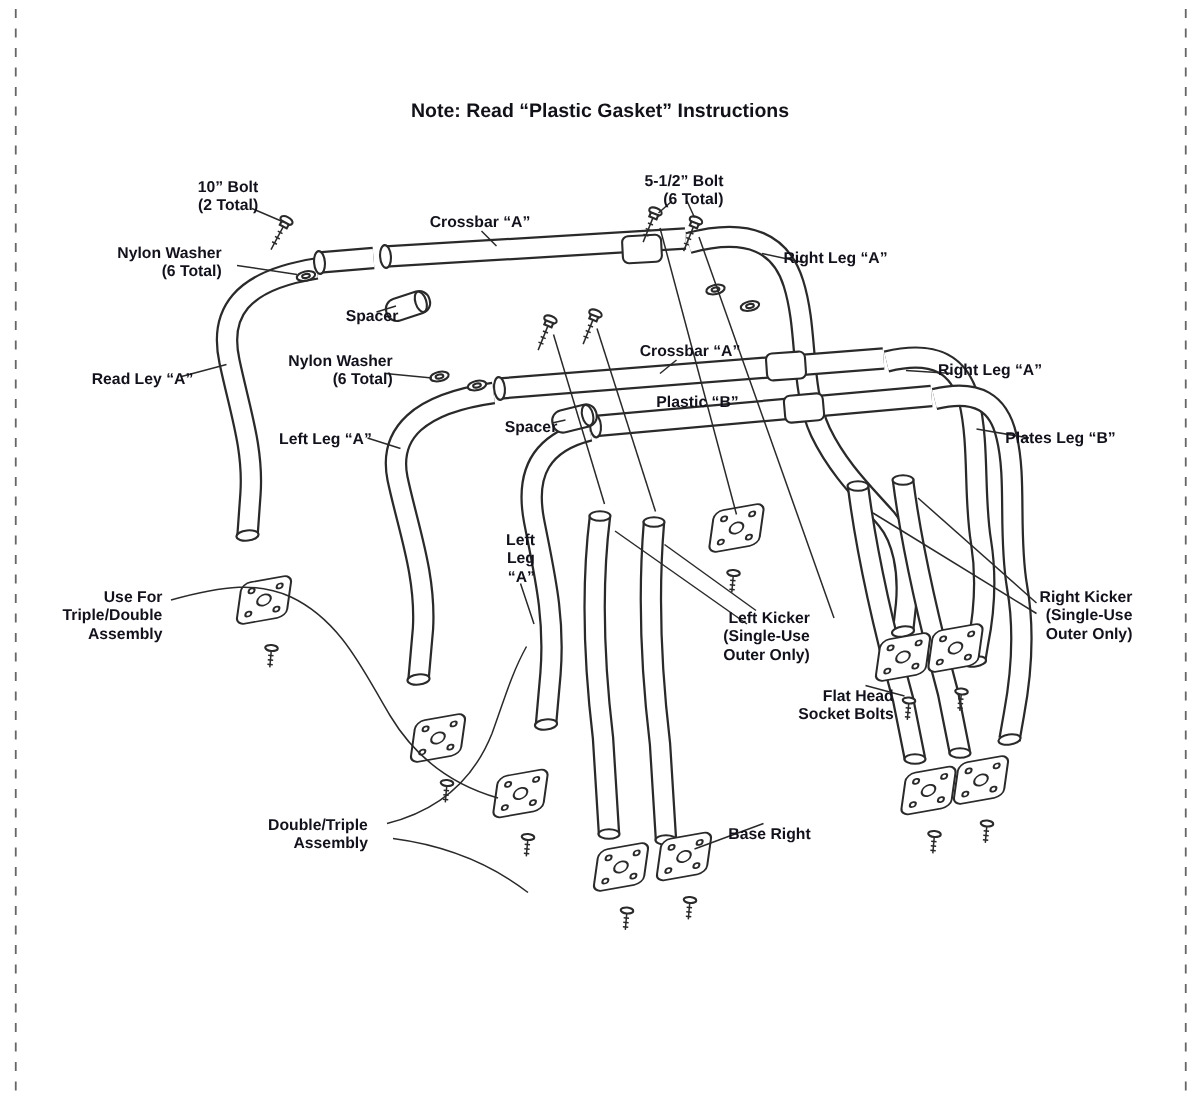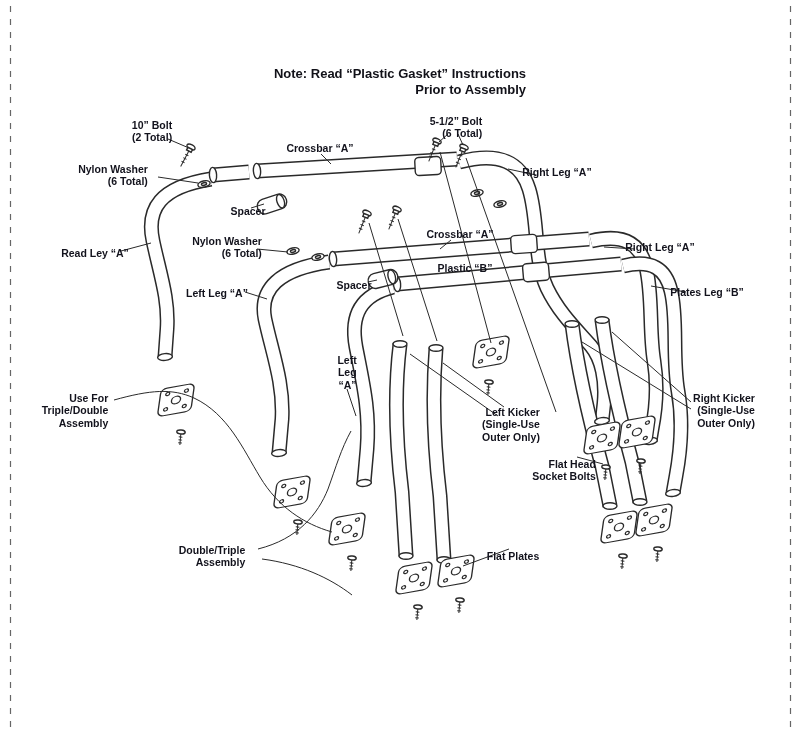--- a/index.html
+++ b/index.html
@@ -3,21 +3,21 @@
 <meta charset="utf-8">
 <style>
   html,body{margin:0;padding:0;background:#ffffff;}
   #stage{
     position:relative;width:800px;height:738px;background:#ffffff;overflow:hidden;
     font-family:"Liberation Sans",sans-serif;
   }
   #stage svg{position:absolute;left:0;top:0;}
   .title{
     position:absolute;left:400px;top:66px;transform:translateX(-50%);
-    text-align:right;font-weight:bold;font-size:13px;color:#111118;line-height:1.25;
+    text-align:left;font-weight:bold;font-size:13px;color:#111118;line-height:1.25;
     white-space:nowrap;
   }
   .lbl{
     position:absolute;transform:translateX(-50%);
     font-weight:bold;font-size:10.5px;color:#12121c;text-align:right;
     line-height:1.18;white-space:pre-line;
   }
   
   .part{fill:#ffffff;stroke:#2a2a2a;stroke-width:1.4;}
   .ln{stroke:#2a2a2a;stroke-width:1;fill:none;}
@@ -230,21 +230,20 @@
       <path class="ln" d="M398,219 L437,341"></path>
 
       <path class="ln" d="M114,400 C150,390 172,388 194,398 C228,414 243,449 260,477 C278,507 304,524 332,532"></path>
       <path class="ln" d="M258,549 C298,539 318,514 328,489 C336,467 341,449 351,431"></path>
       <path class="ln" d="M262,559 C300,564 330,578 352,595"></path>
     </g>
   </svg>
 
   <div class="title">
     <div>Note: Read “Plastic Gasket” Instructions</div>
-    <div>Prior to Assembly</div>
   </div>
 
   <div class="lbl" style="left:152px;top:119px">10” Bolt
 (2 Total)</div>
   <div class="lbl" style="left:113px;top:163px">Nylon Washer
 (6 Total)</div>
   <div class="lbl" style="left:320px;top:142px">Crossbar “A”</div>
   <div class="lbl" style="left:456px;top:115px">5-1/2” Bolt
 (6 Total)</div>
   <div class="lbl" style="left:557px;top:166px">Right Leg “A”</div>
@@ -267,15 +266,15 @@
   <div class="lbl" style="left:511px;top:406px">Left Kicker
 (Single-Use
 Outer Only)</div>
   <div class="lbl" style="left:724px;top:392px">Right Kicker
 (Single-Use
 Outer Only)</div>
   <div class="lbl" style="left:564px;top:458px">Flat Head
 Socket Bolts</div>
   <div class="lbl" style="left:212px;top:544px">Double/Triple
 Assembly</div>
-  <div class="lbl" style="left:513px;top:550px">Flat Plates</div>
+  <div class="lbl" style="left:513px;top:550px">Base Right</div>
 
 </div>
 
 </body></html>

